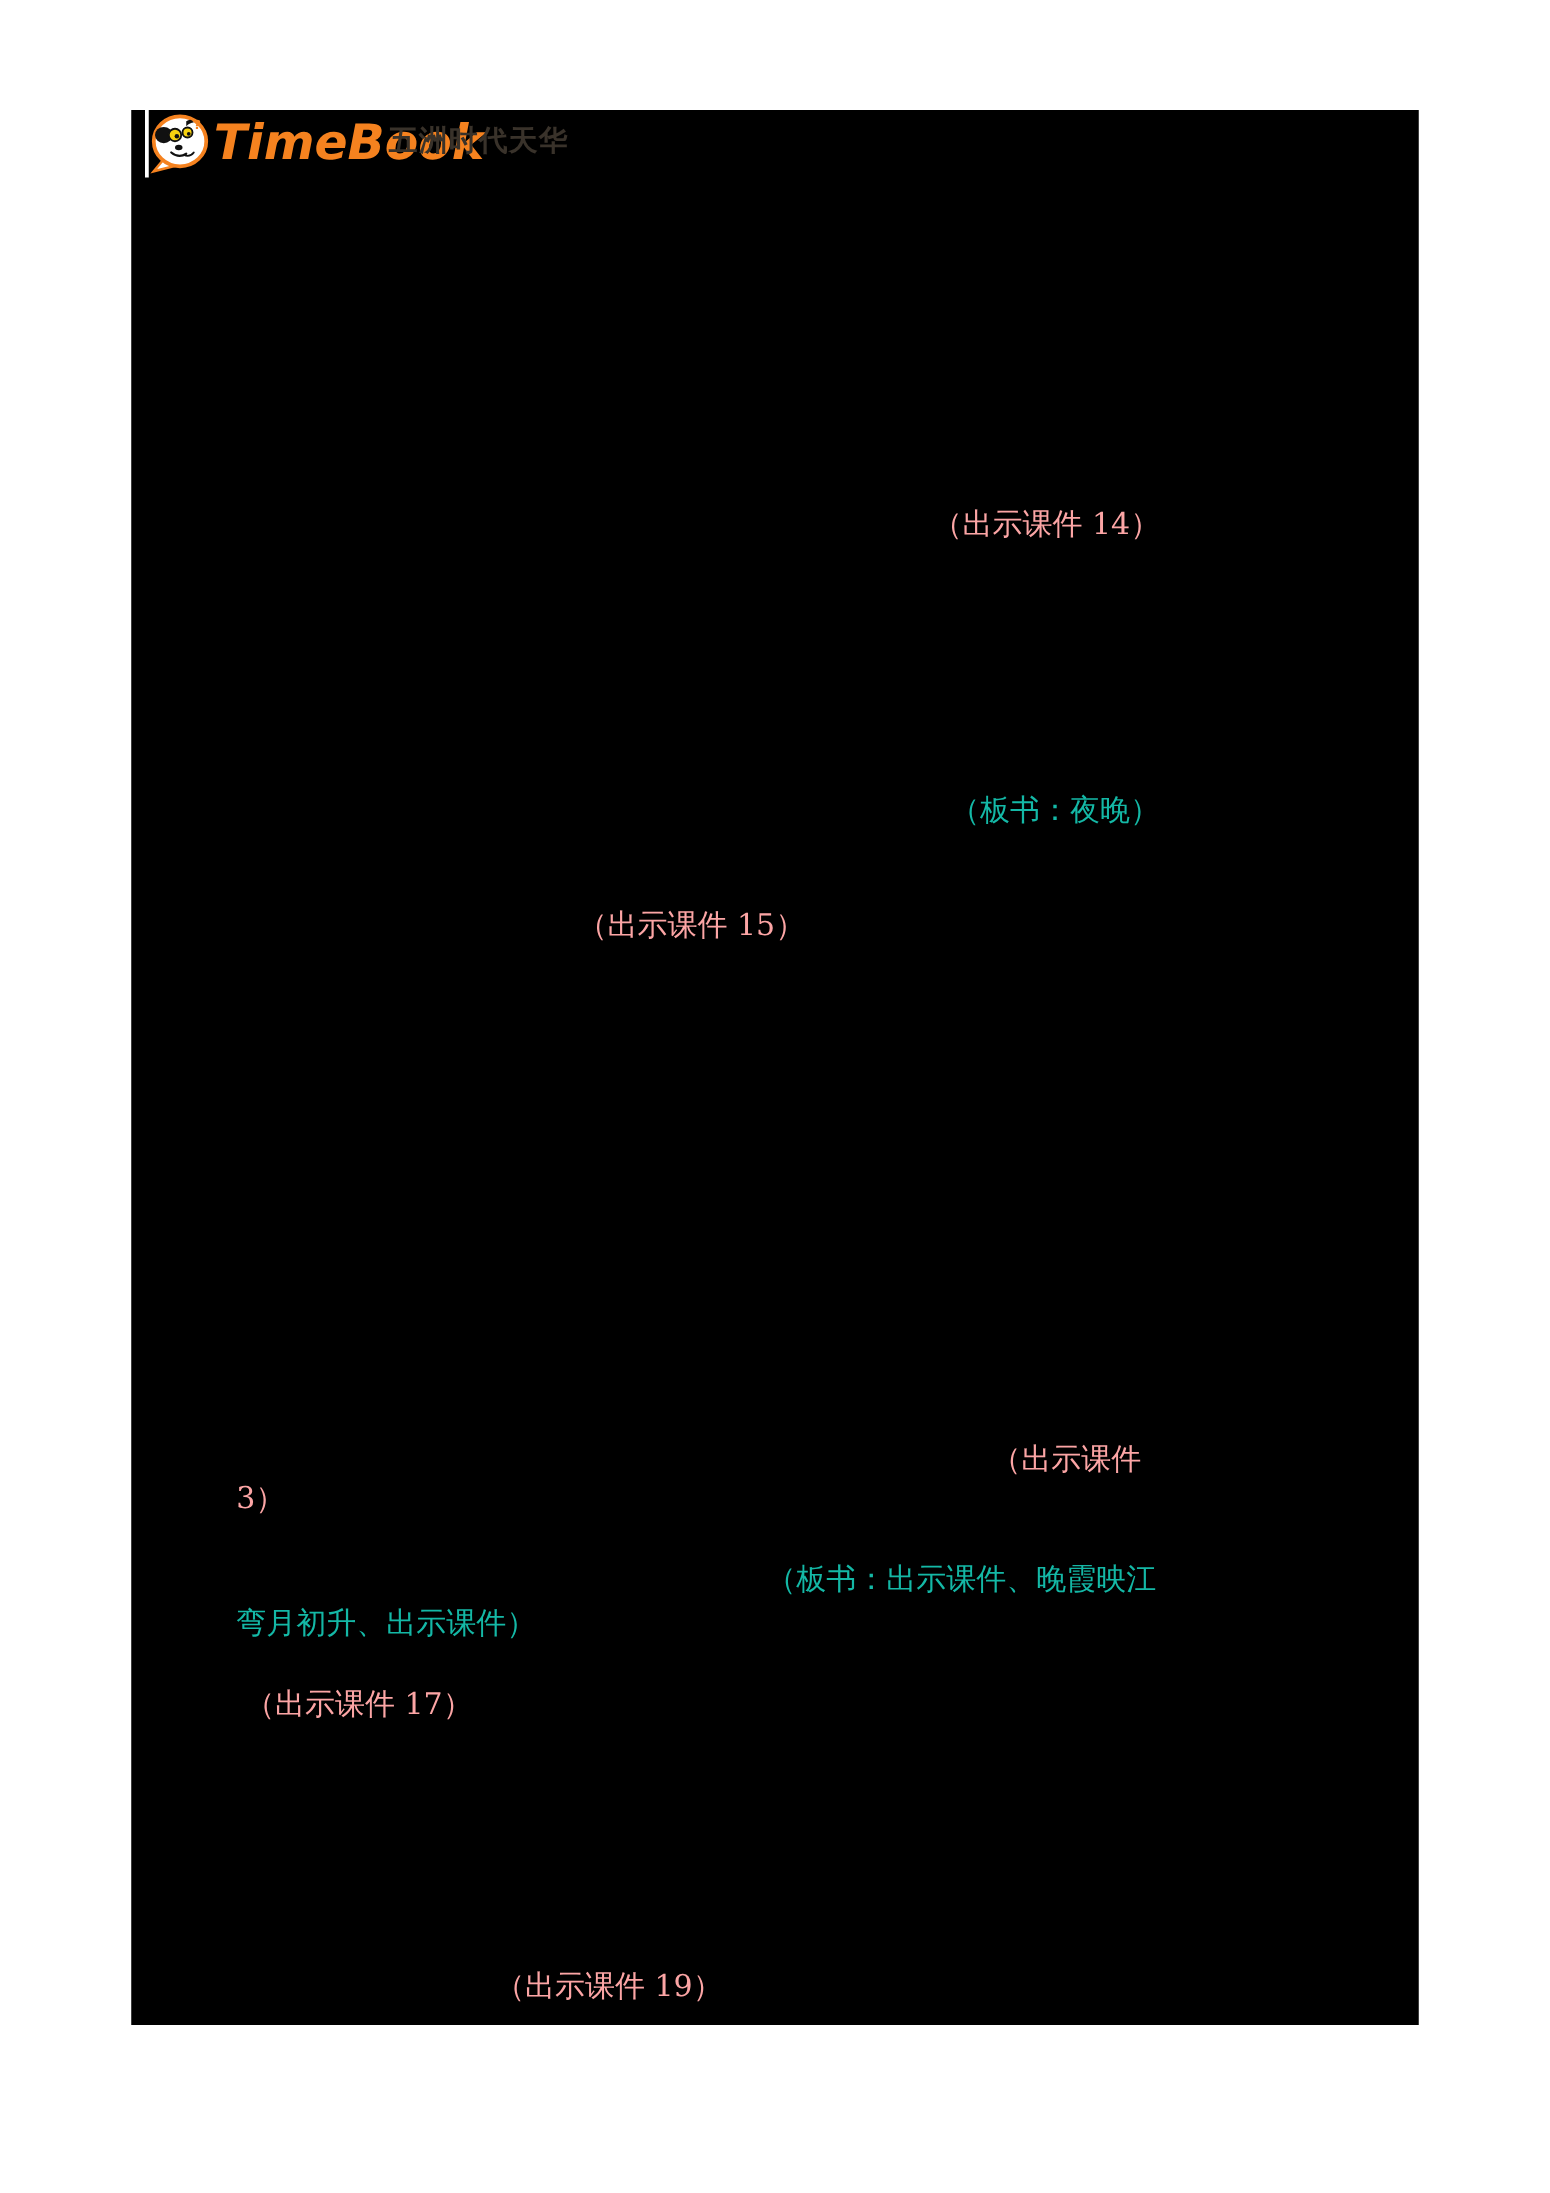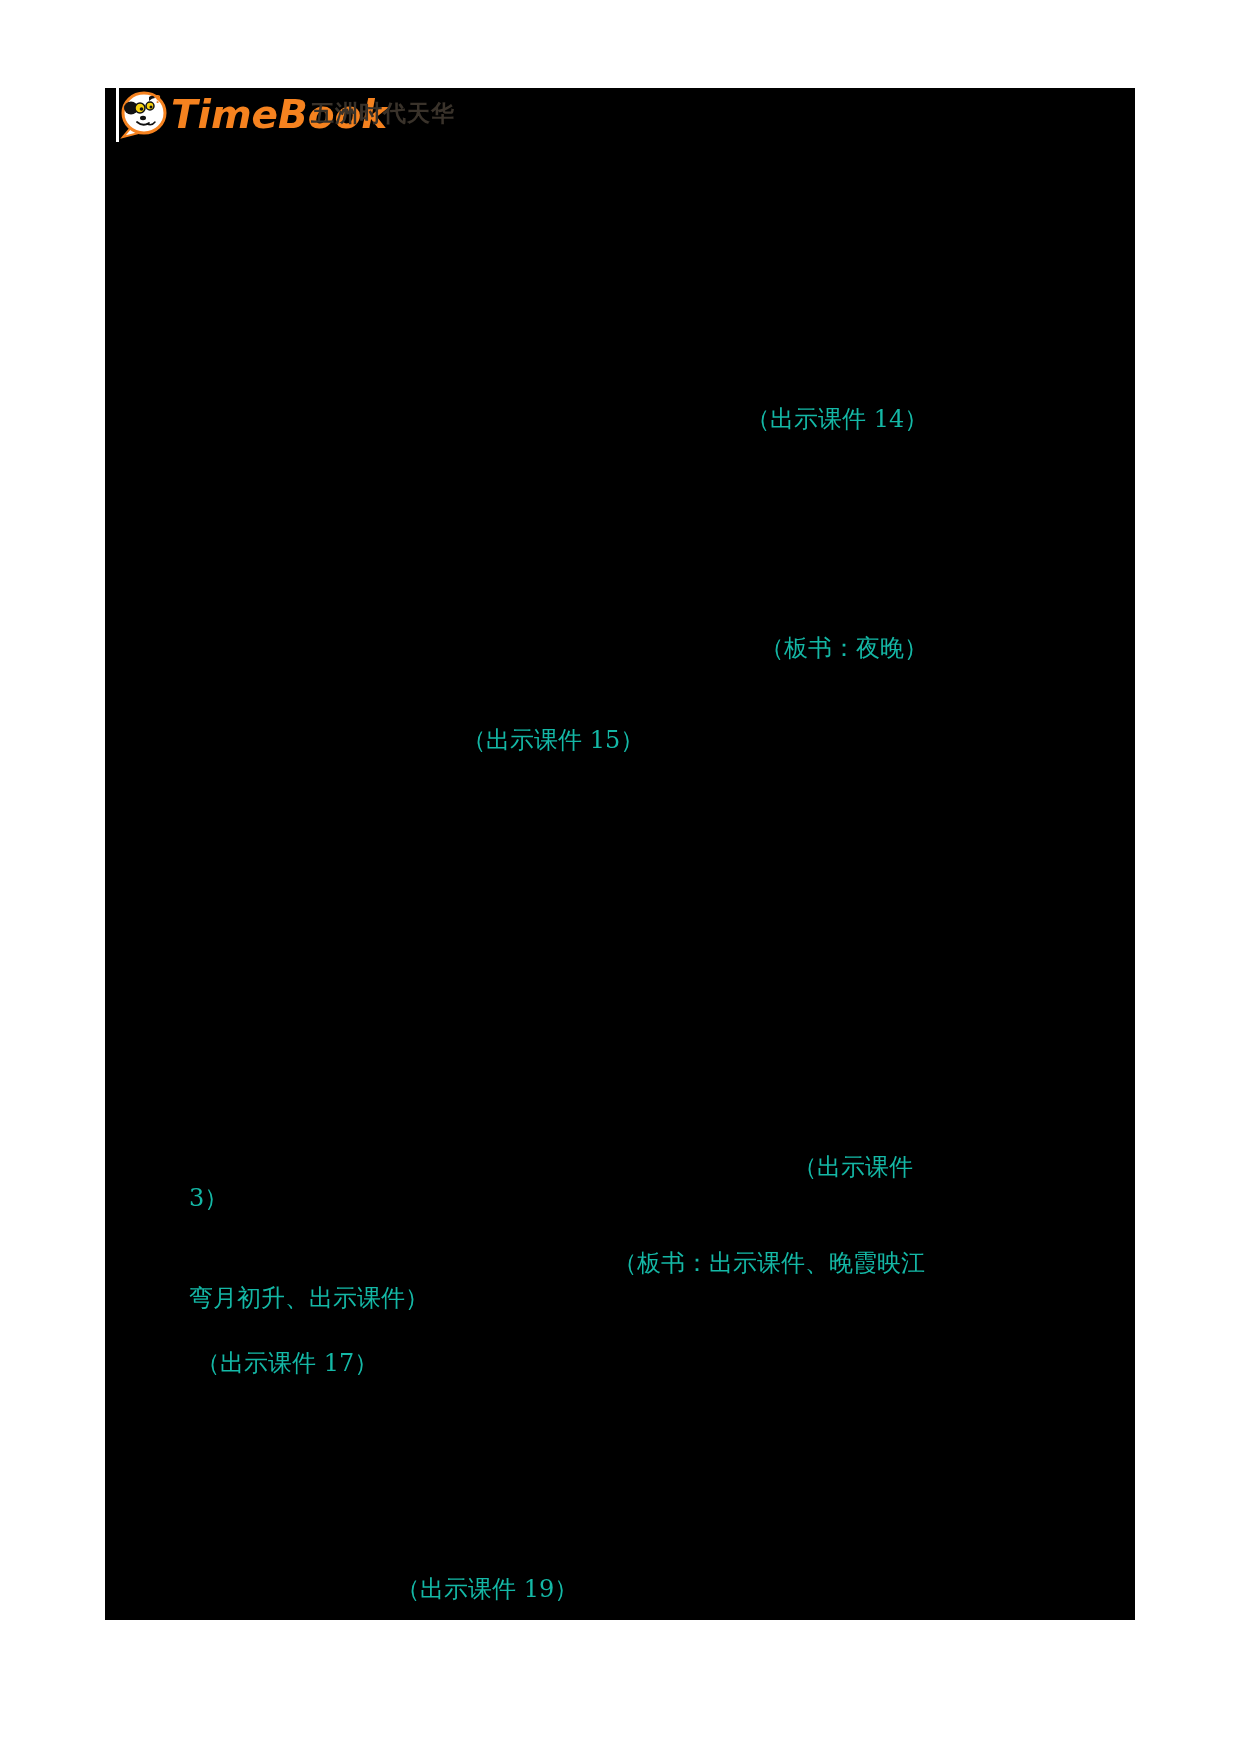--- a/index.html
+++ b/index.html
@@ -35,21 +35,21 @@
     font-family:"DejaVu Sans", sans-serif;
     font-weight:700;font-size:23px;line-height:1;letter-spacing:1px;
   }
   
   .note{
     position:absolute;
     font-size:24px;line-height:1.15;
     white-space:nowrap;
     font-family:"DejaVu Serif", serif;
   }
-  .note.blue{color:#14b8a6;}
+  .note.blue{color:#fca5a5;}
   .note.red{color:#14b8a6;}
 </style>
 </head>
 <body>
 
 <div class="page">
   <div class="canvas">
 
     <div class="edge-rule"></div>
 

